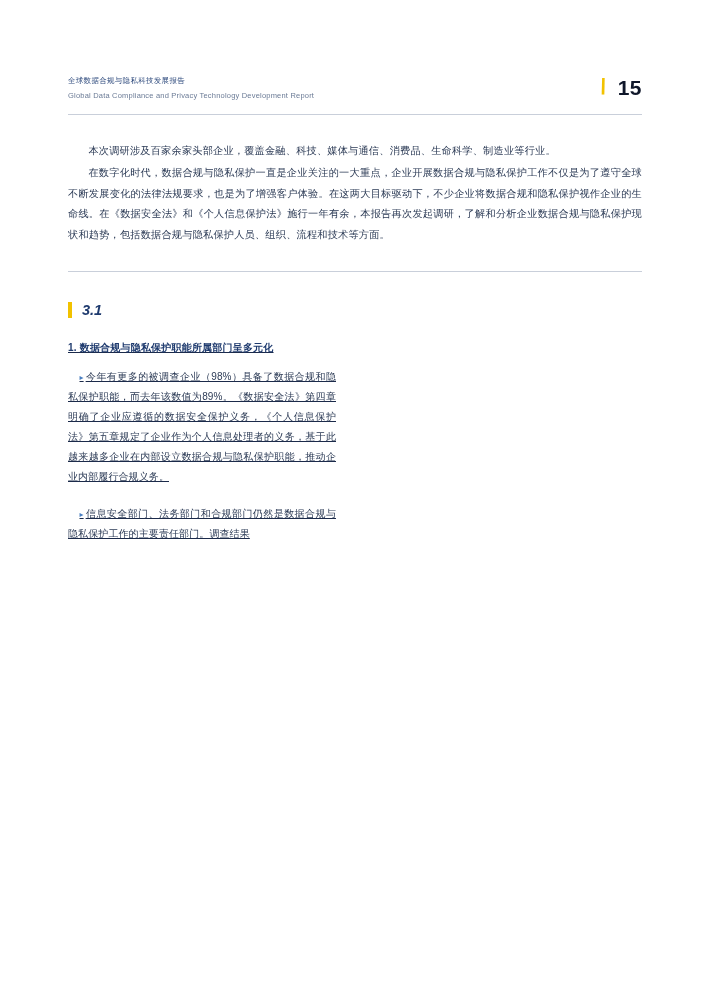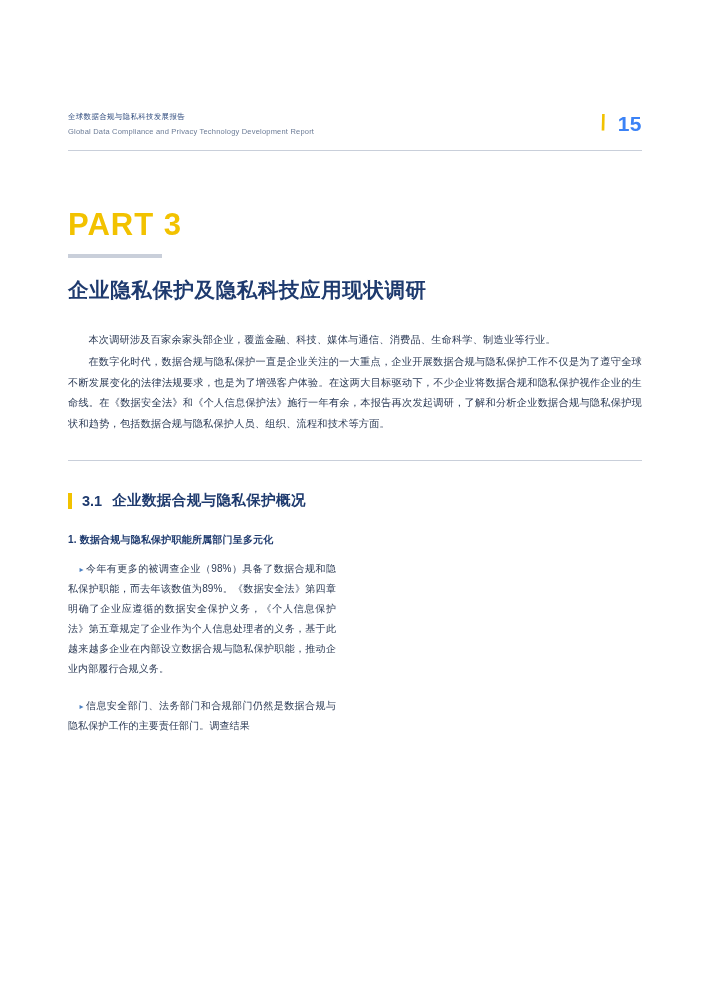--- a/index.html
+++ b/index.html
@@ -17,21 +17,21 @@
   .page {
     position: relative;
     width: 710px;
     height: 1004px;
     box-sizing: border-box;
     padding: 0 68px;
   }
 
   
   .header {
-    padding-top: 112px;
+    padding-top: 76px;
     display: flex;
     align-items: flex-end;
     justify-content: space-between;
   }
   .header-titles {
     display: flex;
     flex-direction: column;
     gap: 6px;
   }
   .header-cn {
@@ -55,21 +55,21 @@
   .page-slash {
     color: #f2c200;
     font-size: 22px;
     font-weight: 700;
     line-height: 1;
     transform: skewX(-12deg);
   }
   .page-number {
     font-size: 21px;
     font-weight: 700;
-    color: #3b82f6;
+    color: #0f172a;
     line-height: 1;
     letter-spacing: 0.5px;
   }
   .header-rule {
     margin-top: 14px;
     height: 1px;
     background: #c9cfda;
   }
 
   
@@ -118,20 +118,21 @@
     height: 1px;
     background: #c9cfda;
   }
 
   
   .section-head {
     margin-top: 30px;
     display: flex;
     align-items: center;
     gap: 10px;
+    font-style: italic;
   }
   .section-bar {
     width: 4px;
     height: 16px;
     background: #f2c200;
   }
   .section-num {
     font-size: 14.5px;
     font-weight: 700;
     color: #1e3a6e;
@@ -141,20 +142,21 @@
     font-weight: 700;
     color: #1e3a6e;
     letter-spacing: 0.4px;
   }
 
   
   .columns {
     margin-top: 22px;
     display: flex;
     gap: 36px;
+    text-decoration: underline;
   }
   .col {
     width: 268px;
   }
   .sub-head {
     font-size: 10px;
     font-weight: 700;
     color: #1e3a6e;
     line-height: 1.5;
     margin-bottom: 12px;
@@ -193,36 +195,30 @@
       <div class="header-cn">全球数据合规与隐私科技发展报告</div>
       <div class="header-en">Global Data Compliance and Privacy Technology Development Report</div>
     </div>
     <div class="header-page">
       <span class="page-slash">\</span>
       <span class="page-number">15</span>
     </div>
   </div>
   <div class="header-rule"></div>
 
-  <div class="part-block">
-    <div class="part-label">PART 3</div>
-    <div class="part-underline"></div>
-    <div class="part-title">企业隐私保护及隐私科技应用现状调研</div>
-  </div>
 
   <div class="intro">
     <p>本次调研涉及百家余家头部企业，覆盖金融、科技、媒体与通信、消费品、生命科学、制造业等行业。</p>
     <p>在数字化时代，数据合规与隐私保护一直是企业关注的一大重点，企业开展数据合规与隐私保护工作不仅是为了遵守全球不断发展变化的法律法规要求，也是为了增强客户体验。在这两大目标驱动下，不少企业将数据合规和隐私保护视作企业的生命线。在《数据安全法》和《个人信息保护法》施行一年有余，本报告再次发起调研，了解和分析企业数据合规与隐私保护现状和趋势，包括数据合规与隐私保护人员、组织、流程和技术等方面。</p>
   </div>
   <div class="intro-rule"></div>
 
   <div class="section-head">
     <span class="section-bar"></span>
     <span class="section-num">3.1</span>
-    <span class="section-title">企业数据合规与隐私保护概况</span>
   </div>
 
   <div class="columns">
 
     <div class="col">
       <div class="sub-head">1. 数据合规与隐私保护职能所属部门呈多元化</div>
       <div class="body-text">
         <p class="bullet-para"><span class="tri">▸</span><span>今年有更多的被调查企业（98%）具备了数据合规和隐私保护职能，而去年该数值为89%。《数据安全法》第四章明确了企业应遵循的数据安全保护义务，《个人信息保护法》第五章规定了企业作为个人信息处理者的义务，基于此越来越多企业在内部设立数据合规与隐私保护职能，推动企业内部履行合规义务。</span></p>
         <p class="bullet-para"><span class="tri">▸</span><span>信息安全部门、法务部门和合规部门仍然是数据合规与隐私保护工作的主要责任部门。调查结果</span></p>
       </div>

